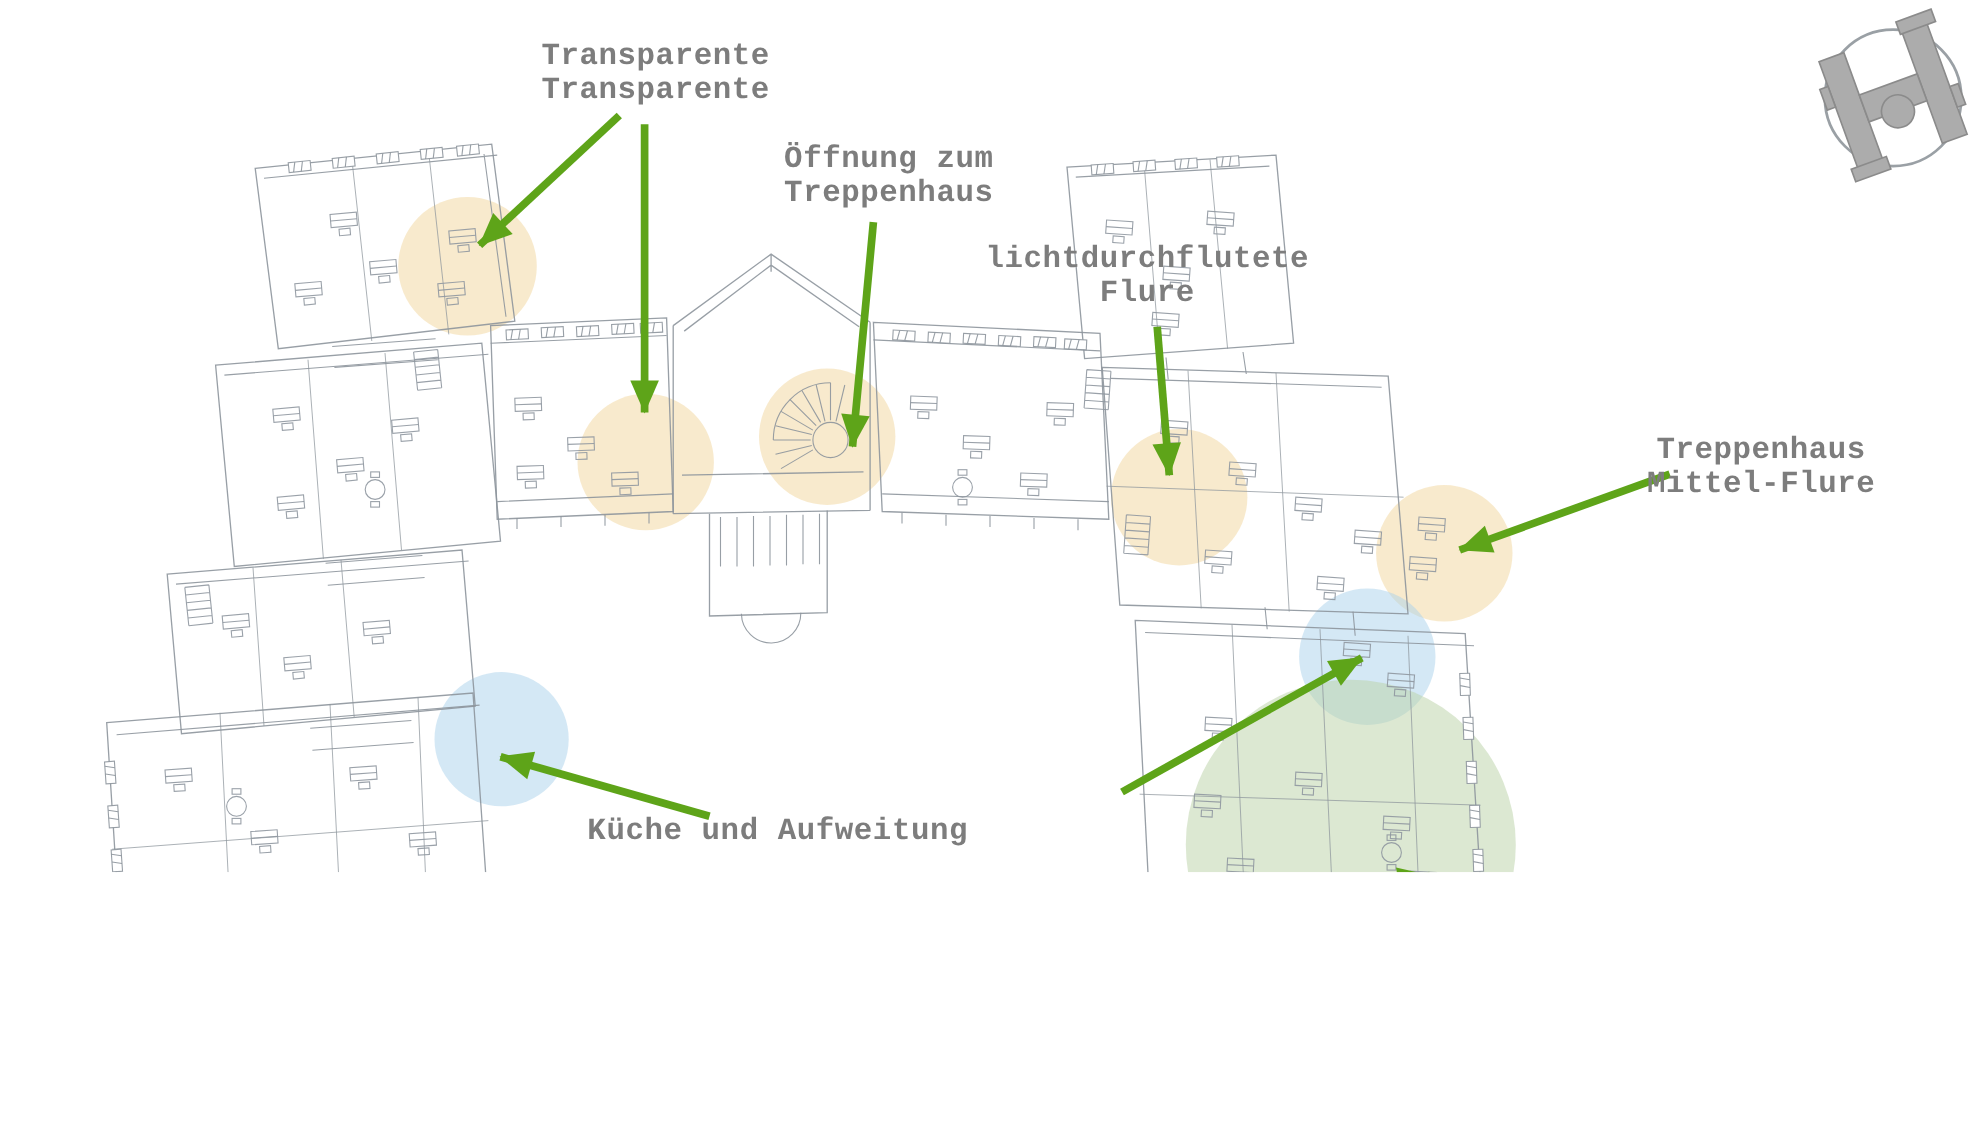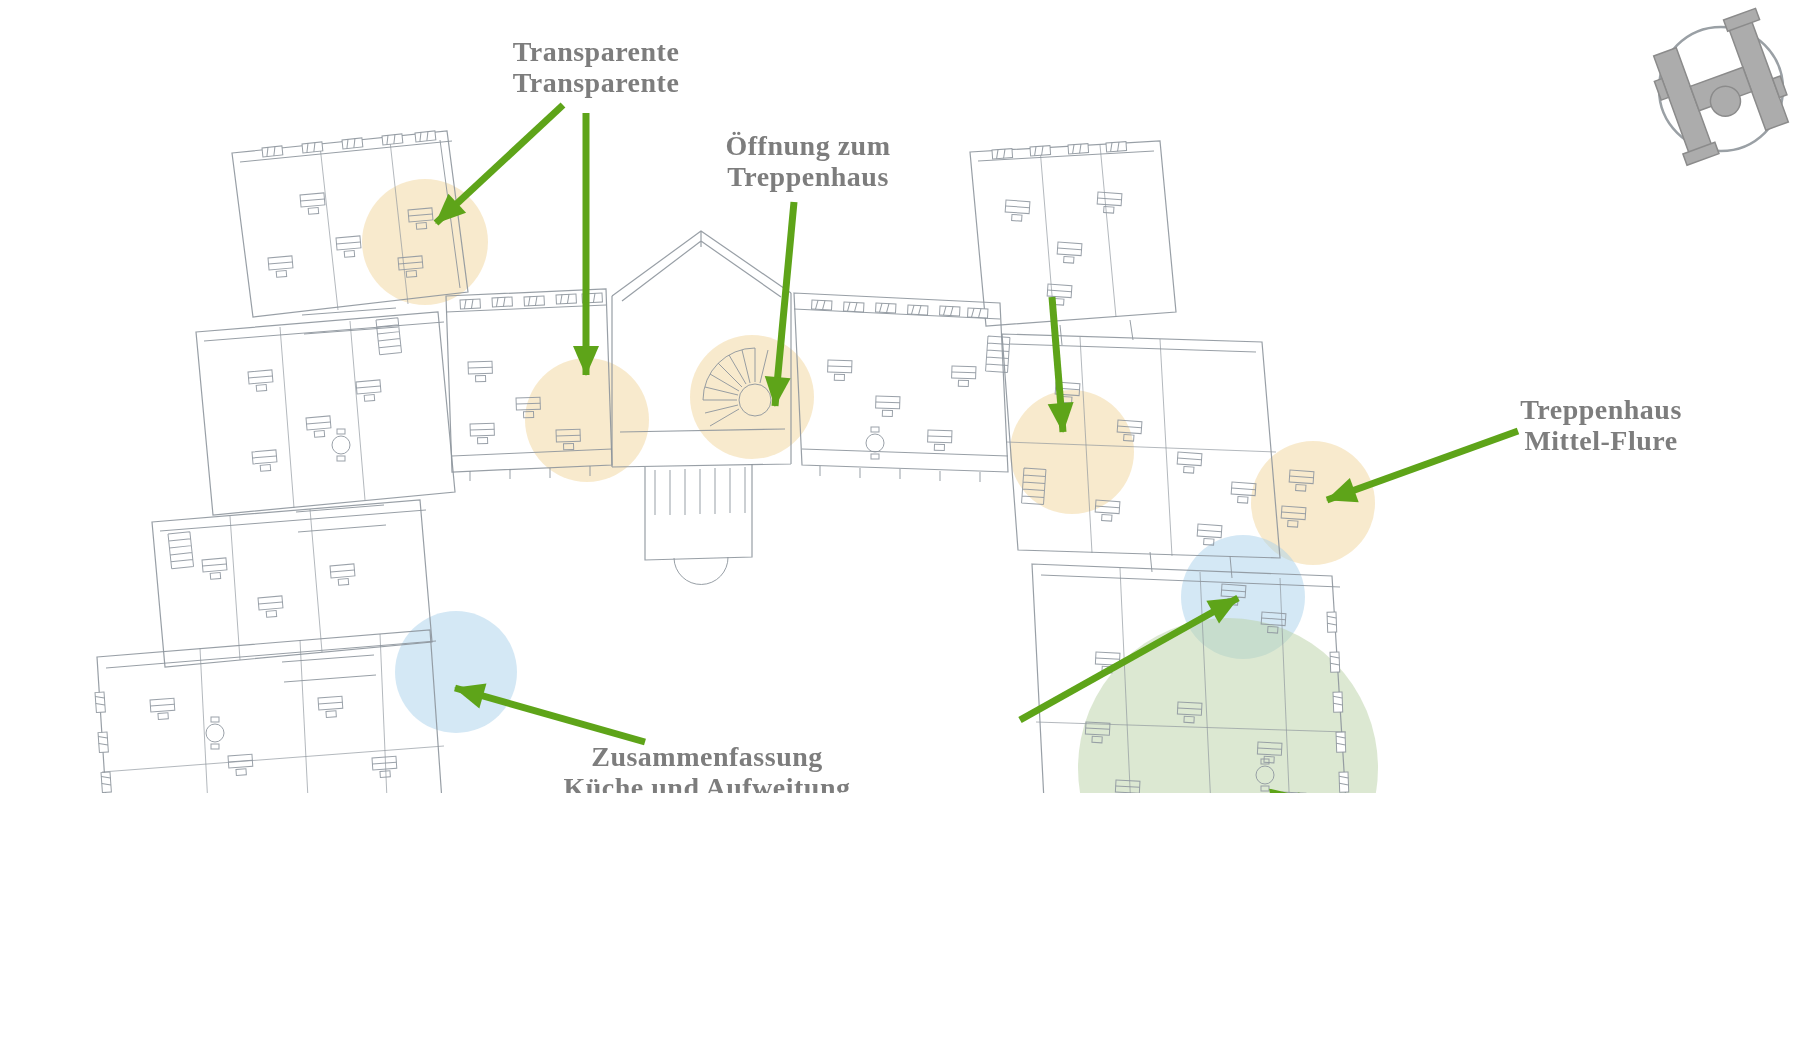--- a/index.html
+++ b/index.html
@@ -1,17 +1,17 @@
 <!DOCTYPE html>
 <html><head>
 <meta charset="utf-8">
 <style>
   html,body{margin:0;padding:0;background:#ffffff;}
   .stage{position:relative;width:1800px;height:793px;background:#ffffff;overflow:hidden;
-         font-family:Liberation Serif, serif;}
+         font-family:Liberation Mono, monospace;}
   .stage svg.canvas{position:absolute;left:0;top:0;}
   .label{position:absolute;transform:translateX(-50%);text-align:center;
          font-weight:bold;font-size:28px;line-height:31px;color:#7d7d7d;
          white-space:nowrap;letter-spacing:.5px;}
   .label span{display:block;}
 </style>
 </head>
 <body>
 
 <div class="stage">
@@ -218,22 +218,25 @@
 </svg>
 
 <div class="label" style="left:596px;top:36px">
   <span>Transparente</span>
   <span>Transparente</span>
 </div>
 <div class="label" style="left:808px;top:130px">
   <span>Öffnung zum</span>
   <span>Treppenhaus</span>
 </div>
+<div class="label" style="left:1043px;top:221px">
+  <span>lichtdurchflutete</span>
+  <span>Flure</span>
+</div>
 <div class="label" style="left:1601px;top:394px">
   <span>Treppenhaus</span>
   <span>Mittel-Flure</span>
 </div>
 <div class="label" style="left:707px;top:741px">
-  <span>Zusammenfassung</span>
   <span>Küche und Aufweitung</span>
 </div>
 
 </div>
 
 </body></html>

